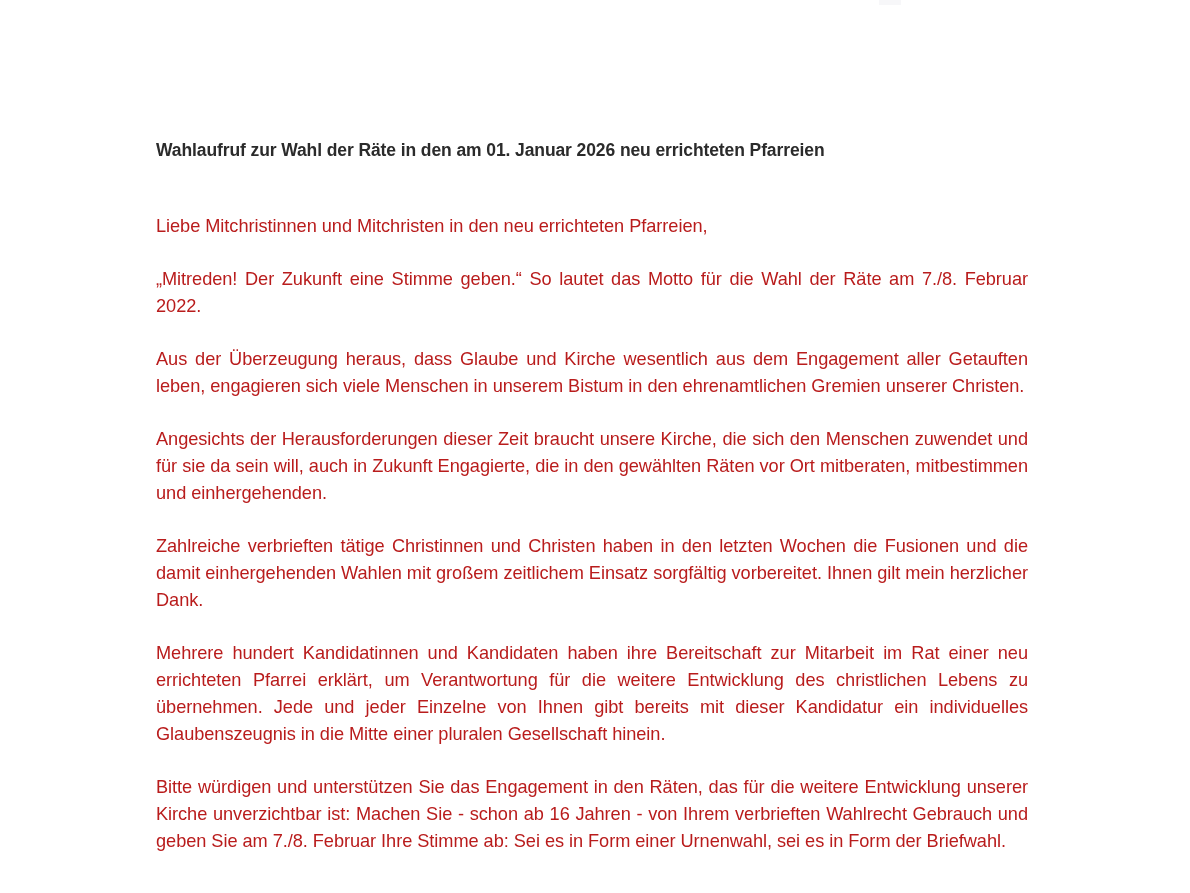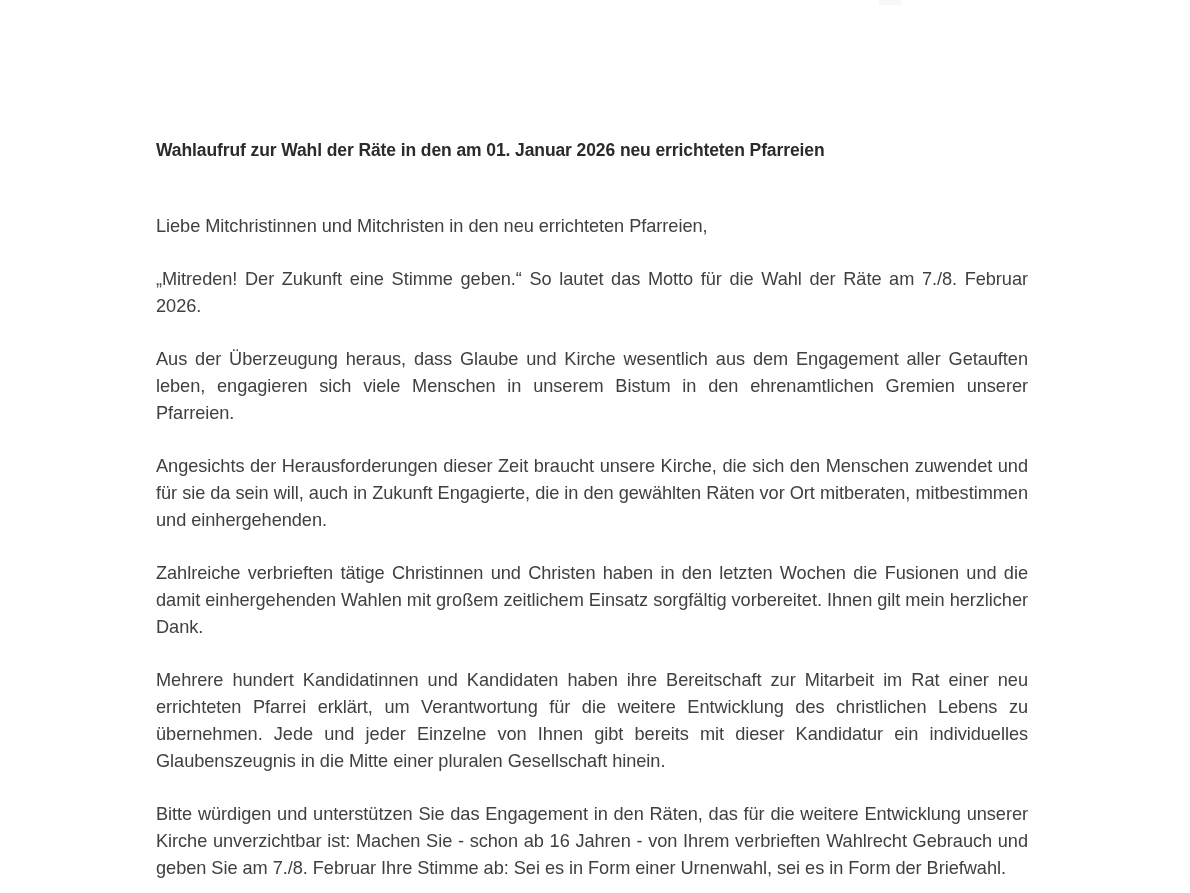--- a/index.html
+++ b/index.html
@@ -54,21 +54,21 @@
     text-align: left;
     white-space: nowrap;
   }
 
   .para {
     font-size: 18.2px;
     line-height: 27px;
     text-align: justify;
     text-justify: inter-word;
     margin: 0;
-    color: #404040;
+    color: #b91c1c;
     letter-spacing: -0.05px;
   }
 
   .para.nowrap-line {
     text-align: left;
   }
 
   
   .gap-title   { height: 52px; }
   .gap-normal  { height: 26px; }
@@ -87,25 +87,25 @@
   <div class="content">
 
     <h1 class="doc-title">Wahlaufruf zur Wahl der Räte in den am 01. Januar 2026 neu errichteten Pfarreien</h1>
 
     <div class="gap-title"></div>
 
     <p class="para nowrap-line">Liebe Mitchristinnen und Mitchristen in den neu errichteten Pfarreien,</p>
 
     <div class="gap-normal"></div>
 
-    <p class="para">„Mitreden! Der Zukunft eine Stimme geben.“ So lautet das Motto für die Wahl der Räte am 7./8. Februar 2026.</p>
+    <p class="para">„Mitreden! Der Zukunft eine Stimme geben.“ So lautet das Motto für die Wahl der Räte am 7./8. Februar 2022.</p>
 
     <div class="gap-normal"></div>
 
-    <p class="para">Aus der Überzeugung heraus, dass Glaube und Kirche wesentlich aus dem Engagement aller Getauften leben, engagieren sich viele Menschen in unserem Bistum in den ehrenamtlichen Gremien unserer Pfarreien.</p>
+    <p class="para">Aus der Überzeugung heraus, dass Glaube und Kirche wesentlich aus dem Engagement aller Getauften leben, engagieren sich viele Menschen in unserem Bistum in den ehrenamtlichen Gremien unserer Christen.</p>
 
     <div class="gap-normal"></div>
 
     <p class="para">Angesichts der Herausforderungen dieser Zeit braucht unsere Kirche, die sich den Menschen zuwendet und für sie da sein will, auch in Zukunft Engagierte, die in den gewählten Räten vor Ort mitberaten, mitbestimmen und einhergehenden.</p>
 
     <div class="gap-normal"></div>
 
     <p class="para">Zahlreiche verbrieften tätige Christinnen und Christen haben in den letzten Wochen die Fusionen und die damit einhergehenden Wahlen mit großem zeitlichem Einsatz sorgfältig vorbereitet. Ihnen gilt mein herzlicher Dank.</p>
 
     <div class="gap-normal"></div>

